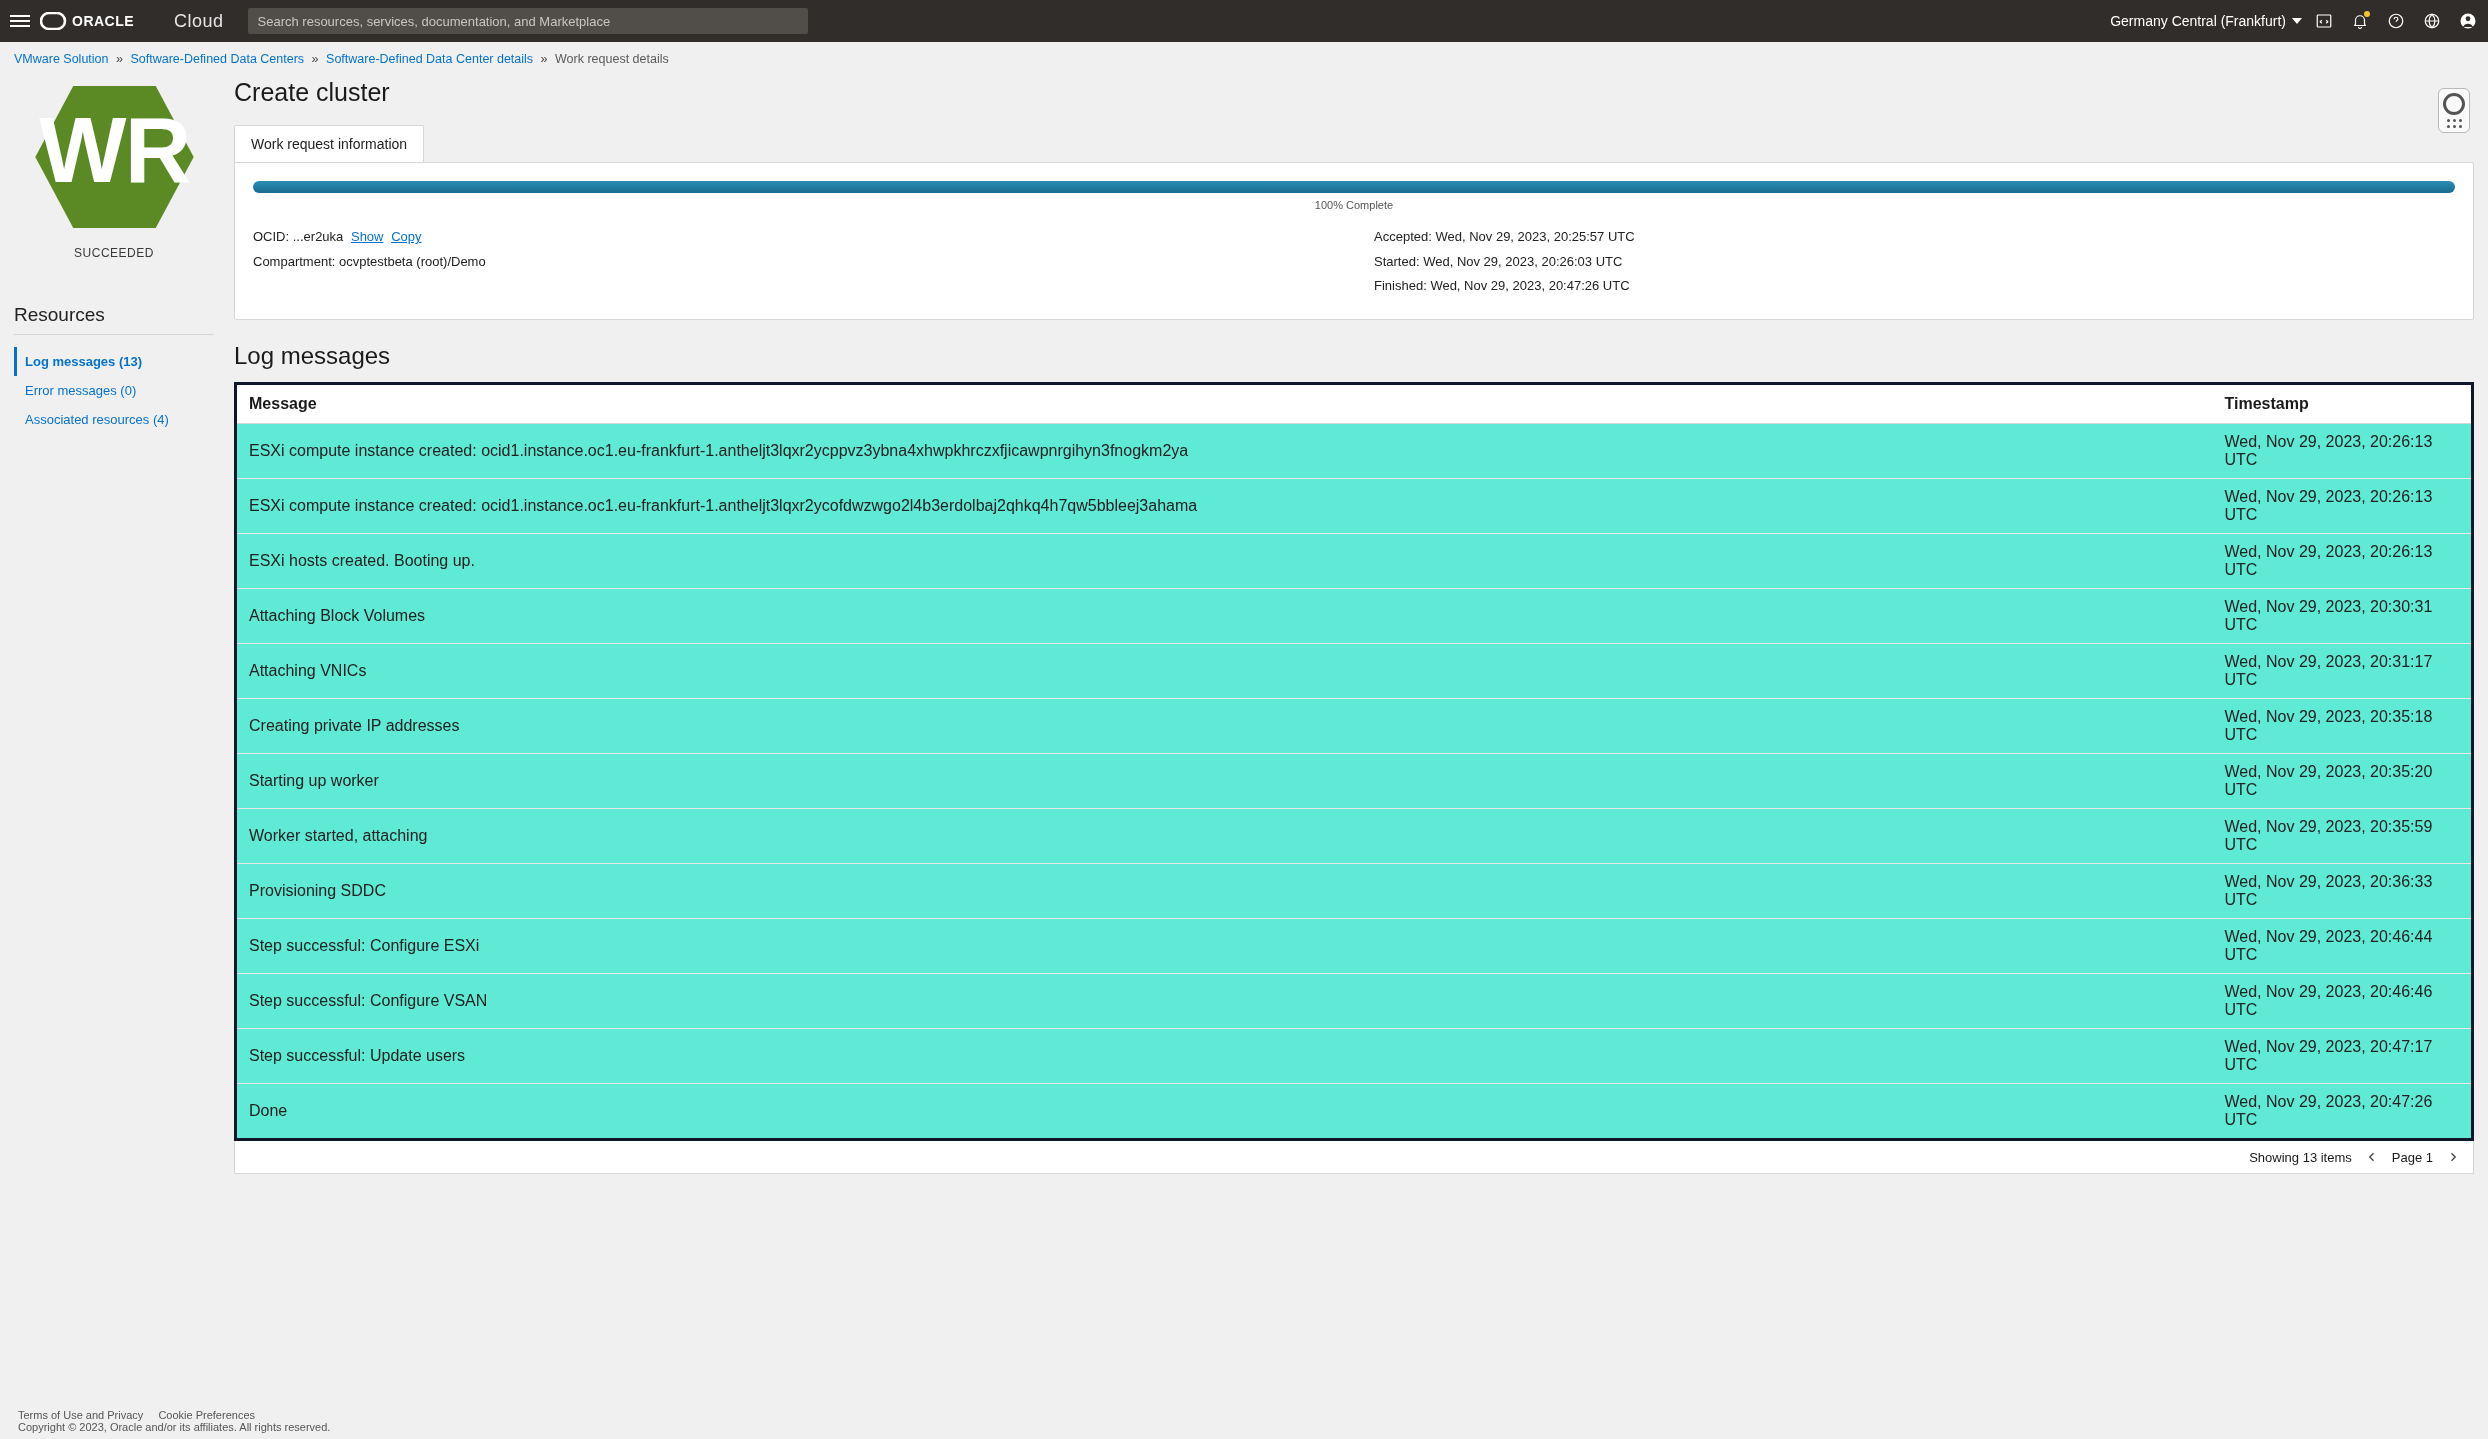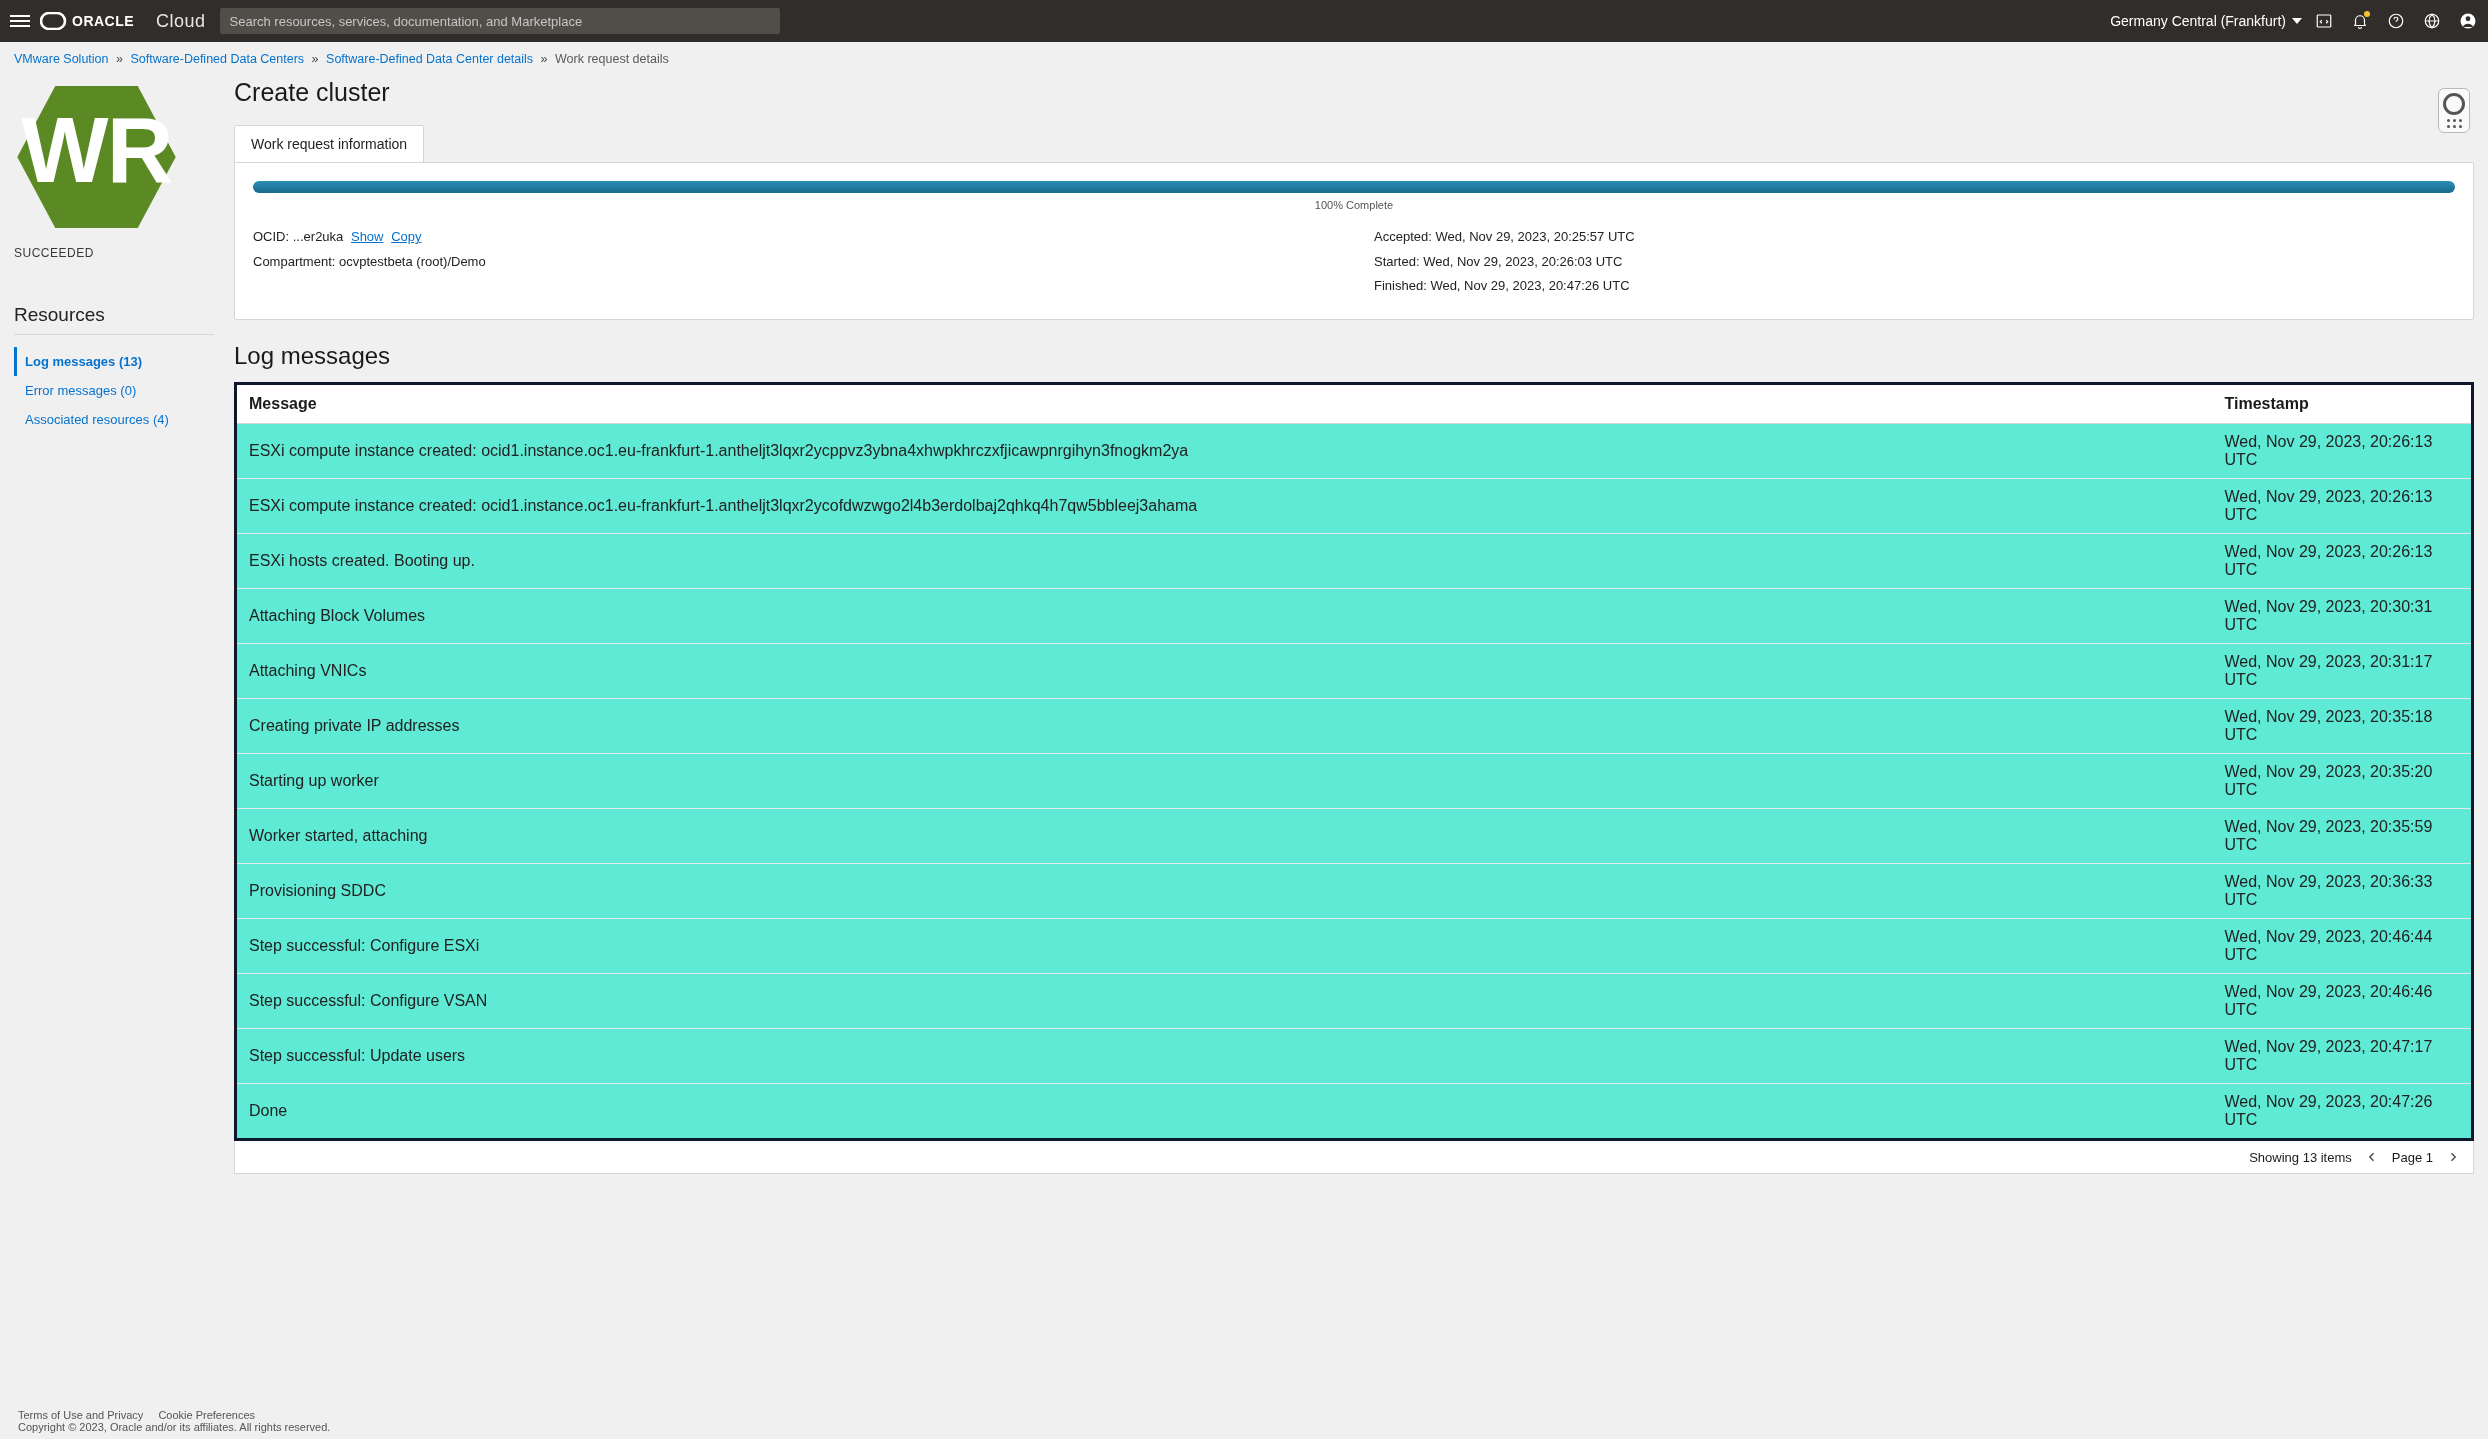--- a/index.html
+++ b/index.html
@@ -3,21 +3,21 @@
 <meta charset="utf-8">
 <style>
   * { box-sizing: border-box; margin: 0; padding: 0; }
   html, body { width: 100%; height: 100%; font-family: -apple-system, BlinkMacSystemFont, "Segoe UI", Helvetica, Arial, sans-serif; background: #f0f0f0; color: #1a1a1a; }
   a { color: #0572ce; text-decoration: none; }
 
   
   .topbar { display: flex; align-items: center; height: 42px; background: #312d2a; color: #fff; padding: 0 10px; }
   .hamburger { display: inline-flex; flex-direction: column; justify-content: center; gap: 3px; width: 20px; height: 20px; cursor: pointer; margin-right: 10px; }
   .hamburger span { display: block; height: 2px; background: #fff; }
-  .brand { display: flex; align-items: center; gap: 6px; margin-right: 14px; }
+  .brand { display: flex; align-items: center; gap: 24px; margin-right: 24px; }
   .brand svg { height: 18px; }
   .brand .cloud { font-weight: 300; font-size: 18px; letter-spacing: 0.5px; color: #e6e6e6; }
   .search { flex: 0 0 560px; }
   .search input { width: 100%; height: 26px; background: #514d49; border: none; color: #ddd; padding: 0 10px; font-size: 13px; border-radius: 2px; }
   .search input::placeholder { color: #c8c6c4; }
   .topbar-spacer { flex: 1; }
   .region { display: flex; align-items: center; gap: 6px; font-size: 14px; color: #fff; margin-right: 12px; cursor: pointer; }
   .top-icons { display: flex; align-items: center; gap: 16px; }
   .top-icons .ticon { width: 20px; height: 20px; color: #fff; cursor: pointer; display: flex; align-items: center; justify-content: center; }
   .top-icons svg { width: 18px; height: 18px; }
@@ -28,21 +28,21 @@
   .breadcrumb { padding: 10px 14px 6px; font-size: 12.5px; color: #5a5a5a; }
   .breadcrumb a { color: #0572ce; }
   .breadcrumb .sep { margin: 0 4px; color: #444; }
 
   
   .page { display: flex; padding: 0 14px 40px; gap: 20px; }
   .leftcol { width: 200px; flex: 0 0 200px; }
   .rightcol { flex: 1; min-width: 0; }
 
   
-  .hexwrap { display: flex; flex-direction: column; padding-top: 10px; }
+  .hexwrap { display: flex; flex-direction: column; align-items: center; padding-top: 10px; }
   .hex { width: 165px; height: 150px; position: relative; margin-bottom: 14px; }
   .hex svg { width: 100%; height: 100%; }
   .hex-text { font-family: Arial, sans-serif; font-weight: 800; fill: #fff; font-size: 56px; letter-spacing: -1px; }
   .status { font-size: 12px; letter-spacing: 0.5px; color: #3a3a3a; }
 
   .resources-h { font-size: 19px; font-weight: 400; color: #222; margin-top: 44px; padding-bottom: 8px; border-bottom: 1px solid #d6d6d6; }
   .reslist { margin-top: 12px; }
   .reslist .item { display: block; padding: 7px 0 7px 8px; font-size: 13px; color: #0572ce; border-left: 3px solid transparent; cursor: pointer; }
   .reslist .item.active { font-weight: 700; border-left-color: #0572ce; }
 

